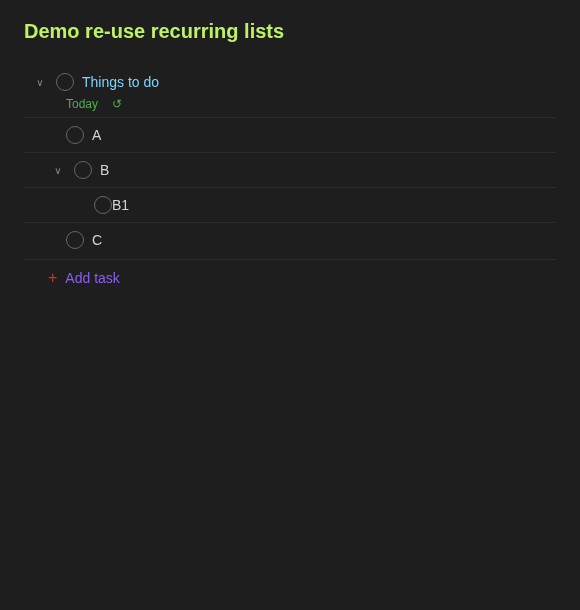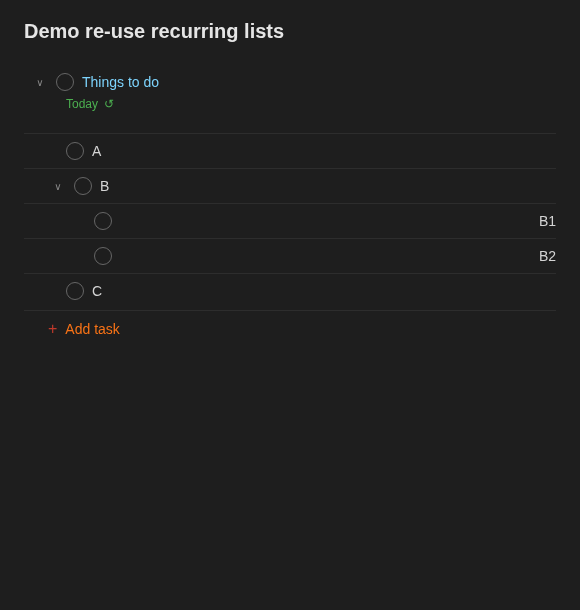--- a/index.html
+++ b/index.html
@@ -19,21 +19,21 @@
 
     .app-container {
       width: 100%;
       height: 100%;
       padding: 20px 24px;
     }
 
     .page-title {
       font-size: 20px;
       font-weight: 600;
-      color: #e5e5e5;
+      color: #bef264;
       margin-bottom: 24px;
     }
 
     .list-section {
       width: 100%;
     }
 
     .chevron {
       width: 16px;
       height: 16px;
@@ -57,23 +57,23 @@
 
     .list-header-text {
       font-size: 14px;
       color: #7dd3fc;
       font-weight: 500;
     }
 
     .list-meta {
       display: flex;
       align-items: center;
-      gap: 6px;
+      gap: 14px;
       margin-left: 42px;
-      margin-bottom: 22px;
+      margin-bottom: 6px;
     }
 
     .today-label {
       font-size: 12px;
       color: #4caf50;
       font-weight: 500;
     }
 
     .recur-icon {
       color: #4caf50;
@@ -91,26 +91,24 @@
     }
 
     .task-label {
       font-size: 14px;
       color: #d4d4d4;
     }
 
     .subtask-row {
       display: flex;
       align-items: center;
-      gap: 8px;
       padding: 8px 0;
       padding-left: 70px;
       border-top: 1px solid #2d2d2d;
       cursor: pointer;
-      justify-content: space-between;
     }
 
     .group-header-row {
       display: flex;
       align-items: center;
       gap: 8px;
       padding: 8px 0;
       padding-left: 26px;
       border-top: 1px solid #2d2d2d;
       cursor: pointer;
@@ -129,21 +127,21 @@
 
     .plus-icon {
       color: #c0392b;
       font-size: 16px;
       font-weight: 300;
       line-height: 1;
     }
 
     .add-task-label {
       font-size: 14px;
-      color: #f97316;
+      color: #8b5cf6;
     }
 
     .top-header-row {
       display: flex;
       align-items: center;
       gap: 8px;
       padding: 6px 0;
       padding-left: 8px;
     }
   </style>
@@ -175,24 +173,20 @@
       <div class="chevron">∨</div>
       <div class="circle-checkbox"></div>
       <span class="task-label">B</span>
     </div>
 
     <div class="subtask-row">
       <div class="circle-checkbox"></div>
       <span class="task-label">B1</span>
     </div>
 
-    <div class="subtask-row">
-      <div class="circle-checkbox"></div>
-      <span class="task-label">B2</span>
-    </div>
 
 
     <div class="task-row">
       <div class="circle-checkbox"></div>
       <span class="task-label">C</span>
     </div>
 
     <div class="add-task-row">
       <span class="plus-icon">+</span>
       <span class="add-task-label">Add task</span>

